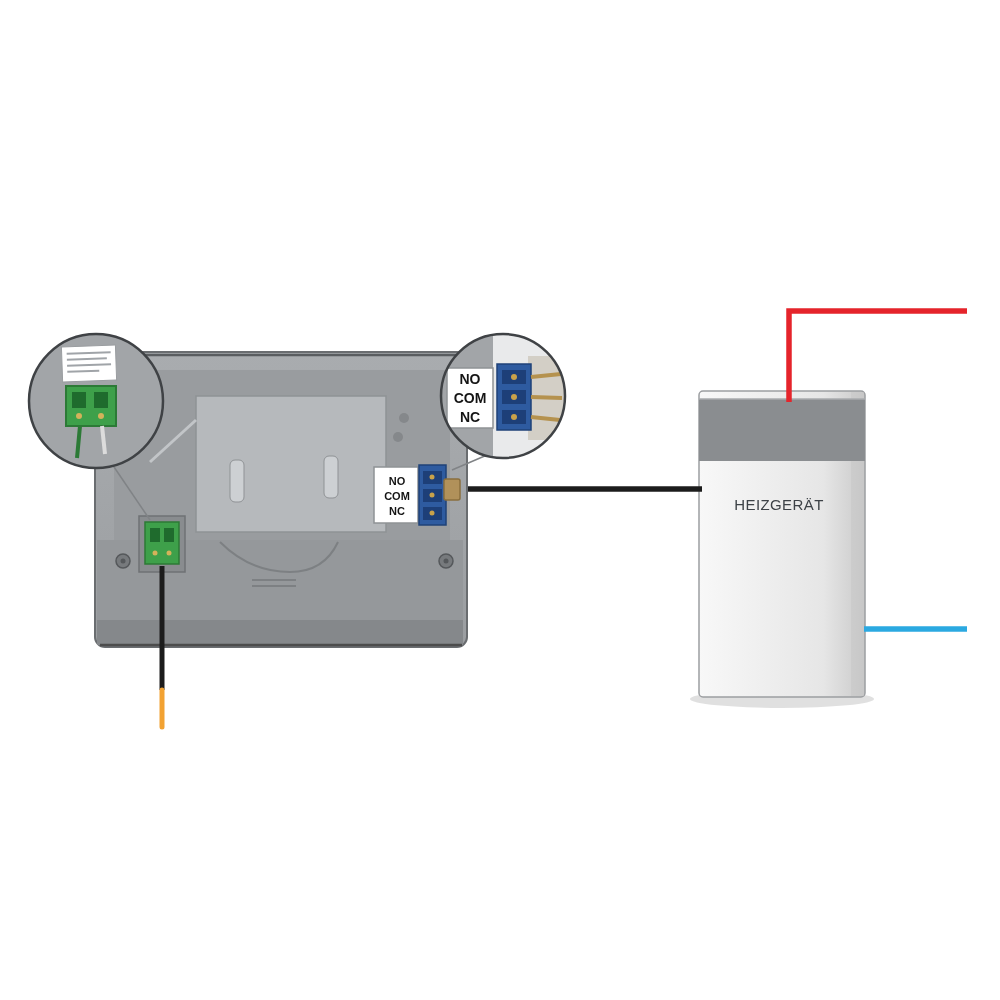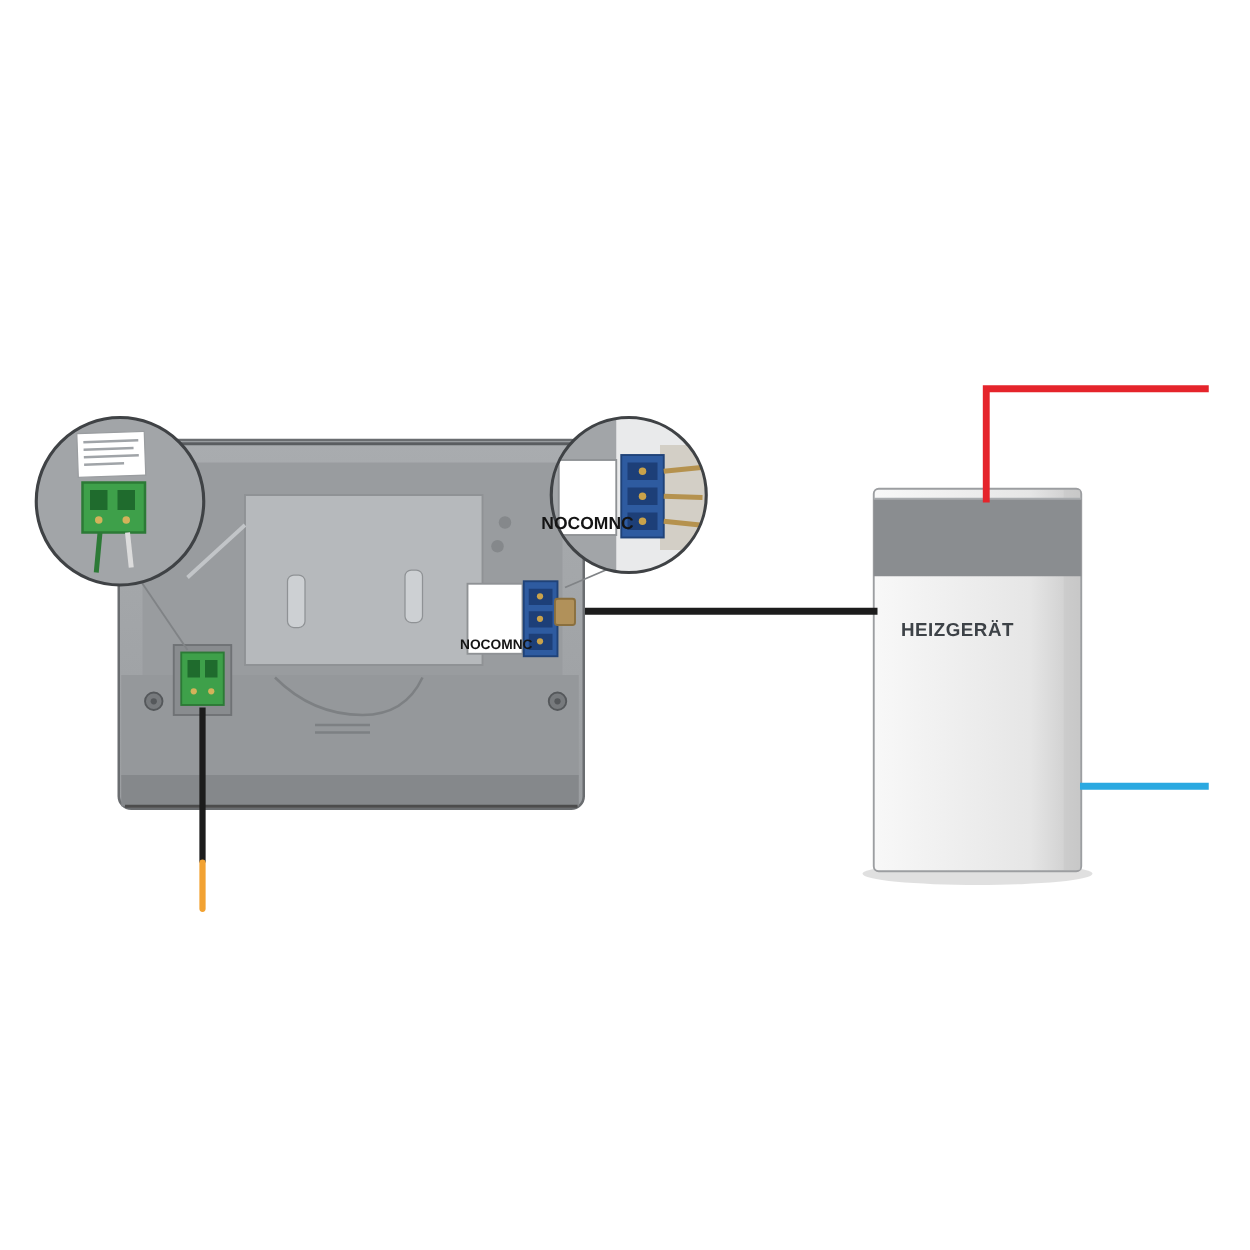--- a/index.html
+++ b/index.html
@@ -8,43 +8,44 @@
     width: 1000px;
     height: 1000px;
     background: #ffffff;
     font-family: "Liberation Sans", sans-serif;
     overflow: hidden;
   }
   .canvas svg { position: absolute; left: 0; top: 0; }
   .term-label {
     position: absolute;
     display: flex;
-    flex-direction: row;
-    align-items: flex-end;
+    flex-direction: column;
+    align-items: center;
     justify-content: center;
     font-weight: bold;
     color: #141414;
     text-align: center;
   }
   .term-label.device {
     left: 375px; top: 468px; width: 44px; height: 56px;
     font-size: 11px; line-height: 15px;
   }
   .term-label.callout {
     left: 447px; top: 368px; width: 46px; height: 60px;
     font-size: 14px; line-height: 19px;
   }
   .heater-label {
     position: absolute;
     left: 699px; top: 496px; width: 134px;
     text-align: center;
-    font-weight: bold;
+    font-weight: normal;
     font-size: 15px;
     letter-spacing: 0.4px;
     color: #3d4247;
+    padding-left: 13px;
   }
 </style>
 </head>
 <body>
 
 <div class="canvas">
 
   <svg width="1000" height="1000" viewBox="0 0 1000 1000">
     <defs>
       <linearGradient id="heaterGrad" x1="0" y1="0" x2="1" y2="0">

